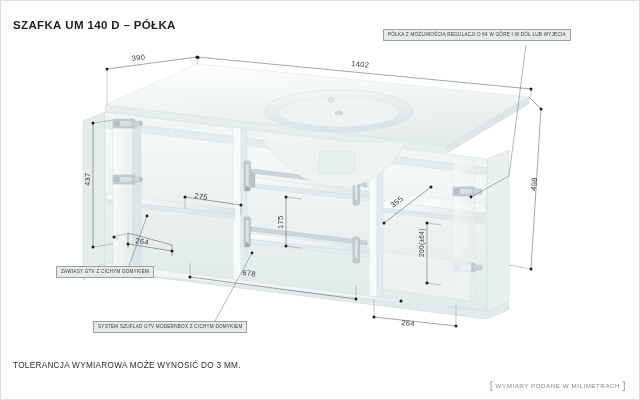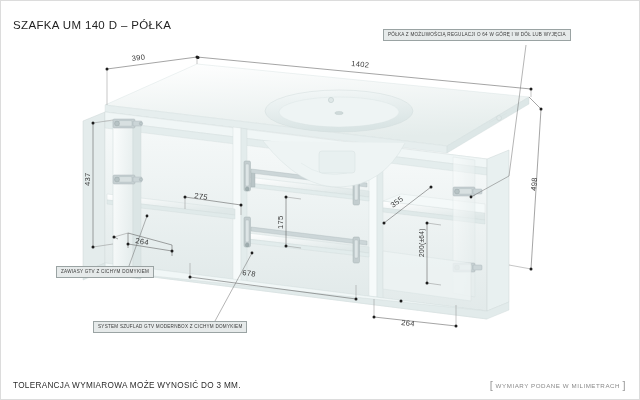--- a/index.html
+++ b/index.html
@@ -17,25 +17,25 @@
     border:1px solid #dcdcdc;
     box-sizing:border-box;
     background:#fff;
   }
   
   .title{
     position:absolute;left:12px;top:18px;
     font-size:11.5px;letter-spacing:.35px;
     color:#1f1f1f;white-space:nowrap;
   }
-  .title .light{font-weight:400;}
-  .title .bold{font-weight:400;text-align:center;}
+  .title .light{font-weight:700;}
+  .title .bold{font-weight:700;text-align:center;}
   
   .footer-left{
-    position:absolute;left:12px;top:380px;
+    position:absolute;left:12px;top:360px;
     font-size:8.2px;letter-spacing:.3px;color:#2b2b2b;white-space:nowrap;
   }
   .footer-right{
     position:absolute;right:13px;top:378px;
     font-size:6.2px;letter-spacing:.55px;color:#8a8a8a;white-space:nowrap;
   }
   .footer-right .brk{color:#9a9a9a;font-size:11px;vertical-align:-1px;}
   
   .callout{
     position:absolute;

